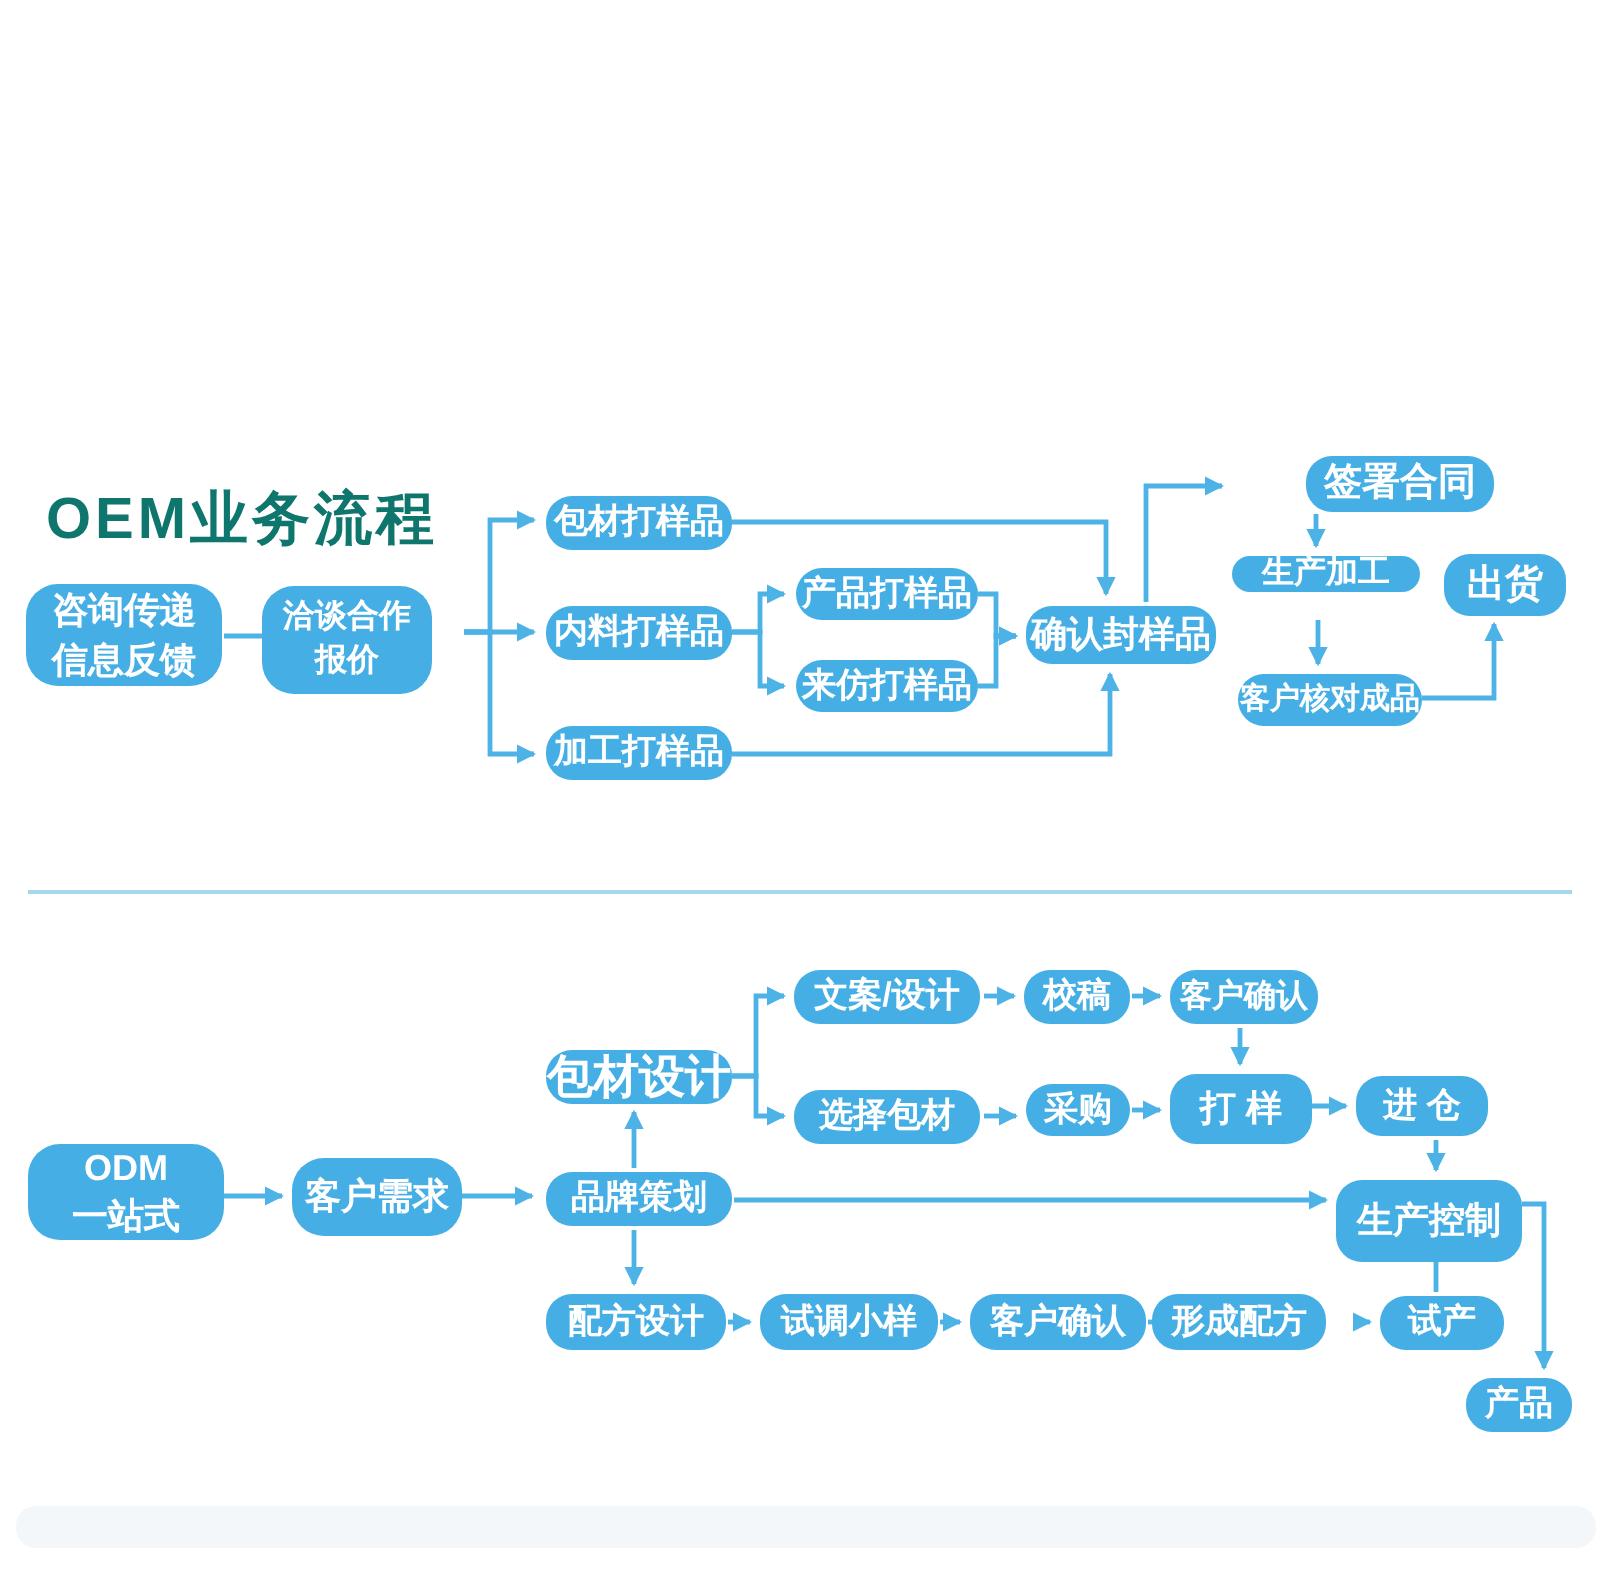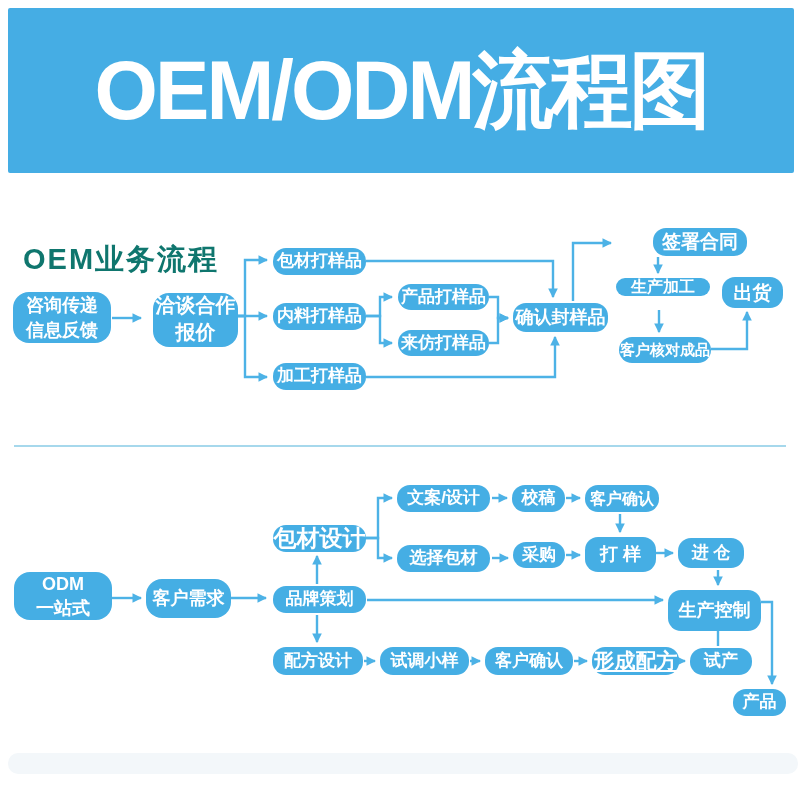--- a/index.html
+++ b/index.html
@@ -24,23 +24,20 @@
   .divider{position:absolute;left:14px;top:445px;width:772px;height:2px;
            background:var(--divider,#a6d8ec);}
   .footer-bar{position:absolute;left:8px;top:753px;width:790px;height:21px;
            border-radius:10px;background:var(--footer,#f3f7fa);}
 </style>
 </head>
 <body>
 
 <div class="canvas">
 
-  <div class="banner" style="background: rgb(69, 173, 228);">
-    <div class="banner-title">OEM/ODM流程图</div>
-  </div>
 
   <div class="sec-title" id="title-oem" style="left: 23px; top: 240px;">OEM业务流程</div>
 
   <svg class="edges" width="800" height="792">
     <defs>
       <marker id="ah" viewBox="0 0 7 7" refX="6.2" refY="3.5" markerWidth="4" markerHeight="4" orient="auto" markerUnits="strokeWidth">
         <path id="ah-path" d="M0,0 L7,3.5 L0,7 Z" fill="#4db2e6"></path>
       </marker>
     </defs>
     <g id="edge-group">
@@ -77,21 +74,21 @@
         <polyline points="574,661 587,661" marker-end="url(#ah)"></polyline>
         <polyline points="680,661 685,661" marker-end="url(#ah)"></polyline>
         <polyline points="718,646 718,622" marker-end="url(#ah)"></polyline>
         <polyline points="761,602 772,602 772,684" marker-end="url(#ah)"></polyline>
       </g>
   </svg>
 
   <div id="node-layer">
       <div class="node big" style="left: 13px; top: 292px; width: 98px; height: 51px; font-size: 18px;">咨询传递
 信息反馈</div>
-      <div class="node big" style="left: 153px; top: 293px; width: 85px; height: 54px; font-size: 20px; font-family: Liberation Mono, monospace;">洽谈合作
+      <div class="node big" style="left: 131px; top: 293px; width: 85px; height: 54px; font-size: 16px;">洽谈合作
 报价</div>
       <div class="node" style="left: 273px; top: 248px; width: 93px; height: 27px; font-size: 17px;">包材打样品</div>
       <div class="node" style="left: 273px; top: 303px; width: 93px; height: 27px; font-size: 17px;">内料打样品</div>
       <div class="node" style="left: 273px; top: 363px; width: 93px; height: 27px; font-size: 17px;">加工打样品</div>
       <div class="node" style="left: 398px; top: 284px; width: 91px; height: 26px; font-size: 17px;">产品打样品</div>
       <div class="node" style="left: 398px; top: 330px; width: 91px; height: 26px; font-size: 17px;">来仿打样品</div>
       <div class="node" style="left: 513px; top: 303px; width: 95px; height: 29px; font-size: 18px;">确认封样品</div>
       <div class="node" style="left: 616px; top: 228px; width: 94px; height: 28px; font-size: 19px; margin-left: 37px;">签署合同</div>
       <div class="node" style="left: 616px; top: 278px; width: 94px; height: 18px; font-size: 16px;">生产加工</div>
       <div class="node" style="left: 722px; top: 277px; width: 61px; height: 31px; font-size: 19px;">出货</div>
@@ -105,20 +102,20 @@
       <div class="node" style="left: 397px; top: 485px; width: 93px; height: 27px; font-size: 17px;">文案/设计</div>
       <div class="node" style="left: 512px; top: 485px; width: 53px; height: 27px; font-size: 17px;">校稿</div>
       <div class="node" style="left: 585px; top: 485px; width: 74px; height: 27px; font-size: 16px;">客户确认</div>
       <div class="node" style="left: 397px; top: 545px; width: 93px; height: 27px; font-size: 17px;">选择包材</div>
       <div class="node" style="left: 513px; top: 542px; width: 52px; height: 26px; font-size: 17px;">采购</div>
       <div class="node" style="left: 585px; top: 537px; width: 71px; height: 35px; font-size: 18px;">打 样</div>
       <div class="node" style="left: 678px; top: 538px; width: 66px; height: 30px; font-size: 17px;">进 仓</div>
       <div class="node" style="left: 668px; top: 590px; width: 93px; height: 41px; font-size: 18px;">生产控制</div>
       <div class="node" style="left: 380px; top: 647px; width: 89px; height: 28px; font-size: 17px;">试调小样</div>
       <div class="node" style="left: 485px; top: 647px; width: 88px; height: 28px; font-size: 17px;">客户确认</div>
-      <div class="node" style="left: 592px; top: 647px; width: 87px; height: 28px; font-size: 21px; text-decoration: underline;">形成配方</div>
+      <div class="node" style="left: 576px; top: 647px; width: 87px; height: 28px; font-size: 17px;">形成配方</div>
       <div class="node" style="left: 690px; top: 648px; width: 62px; height: 27px; font-size: 17px;">试产</div>
       <div class="node" style="left: 733px; top: 689px; width: 53px; height: 27px; font-size: 17px;">产品</div>
     </div>
 
   <div class="divider"></div>
   <div class="footer-bar"></div>
 </div>
 
 </body></html>

